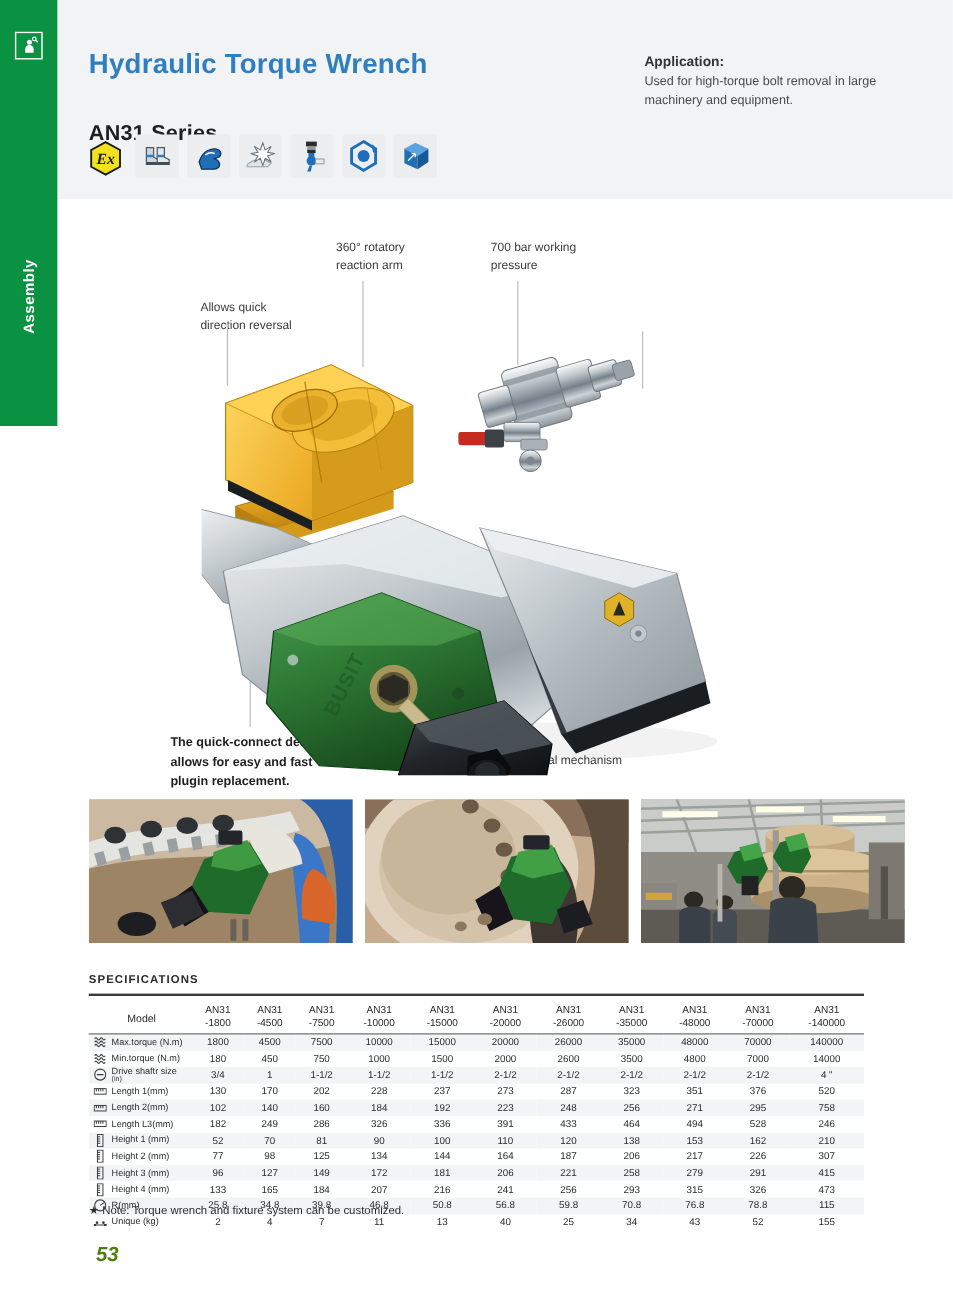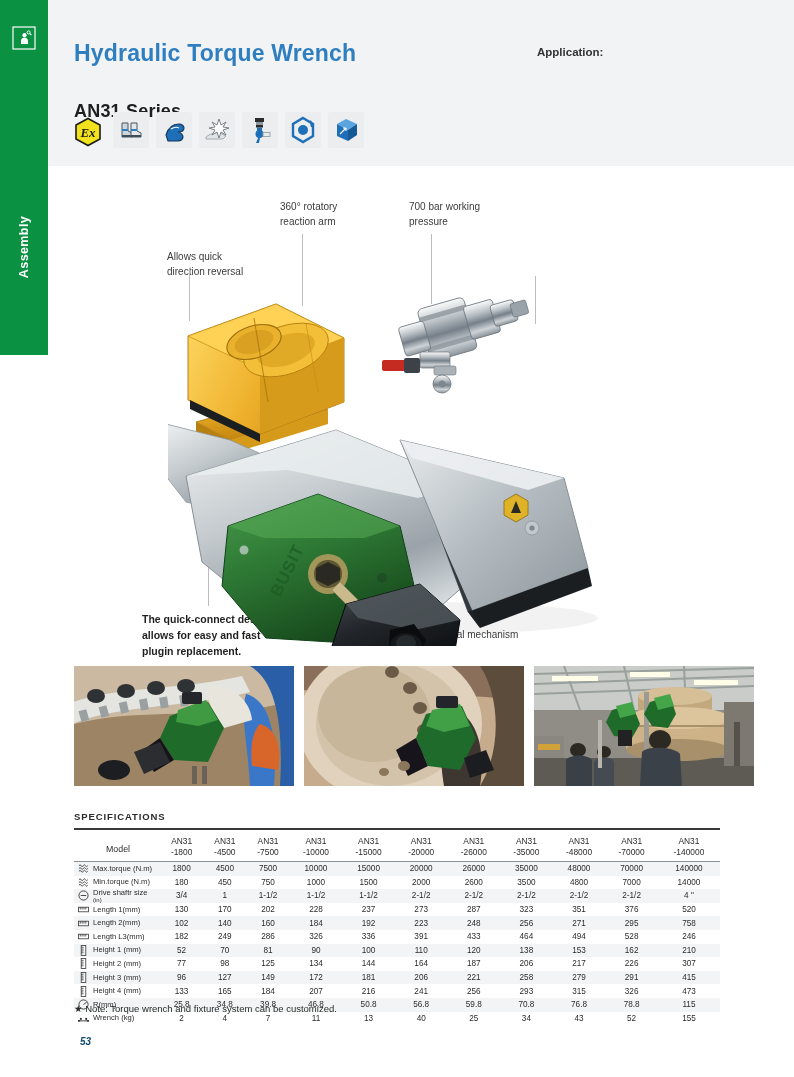--- a/index.html
+++ b/index.html
@@ -104,21 +104,21 @@
   .rl-ic { width: 11px; height: 11px; flex: 0 0 11px; display: flex; align-items: center; justify-content: center; }
   .rl-tx { line-height: 1.05; }
   .rl-tx small { display: block; font-size: 6px; }
   .thead-line { border-bottom: 1px solid #8d9194; }
   .note {
     position: absolute; left: 74px; top: 1003px;
     font-size: 9.5px; color: #2b2b2b;
   }
   .pagenum {
     position: absolute; left: 80px; top: 1036px;
-    font-size: 10px; font-weight: bold; font-style: italic; color: #0c4a6e;
+    font-size: 17px; font-weight: bold; font-style: italic; color: #4d7c0f;
   }
 </style>
 </head>
 <body>
 
 <div class="side-tab">
   <div class="side-tab-icon">
     <svg width="24" height="24" viewBox="0 0 24 24">
       <rect x="1" y="1" width="22" height="22" fill="none" stroke="#ffffff" stroke-width="1.2"></rect>
       <path d="M9 18 h7 v-3 c0 -2.4 -1.6 -3.6 -3.5 -3.6 S9 12.6 9 15 z" fill="#ffffff"></path>
@@ -130,20 +130,21 @@
   <div class="side-tab-label">Assembly</div>
 </div>
 
 <div class="header-band"></div>
 
 <div class="title-main">Hydraulic Torque Wrench</div>
 <div class="title-sub">AN31 Series</div>
 
 <div class="app-block">
   <div class="app-title">Application:</div>
+  <div class="app-text">Used for high-torque bolt removal in large machinery and equipment.</div>
 </div>
 
 <div class="icon-row">
 
   <div class="ibox plain">
     <svg width="32" height="32" viewBox="0 0 32 32">
       <polygon points="16,2.5 28,9 28,23 16,29.5 4,23 4,9" fill="#f2e21d" stroke="#1a1a1a" stroke-width="1.6"></polygon>
       <text x="16" y="21" font-family="'Liberation Serif',serif" font-size="13" font-weight="bold" fill="#1a1a1a" text-anchor="middle" font-style="italic">Ex</text>
     </svg>
   </div>
@@ -859,21 +860,21 @@
         <td class="lbl-col">
           <span class="rl">
             <span class="rl-ic">
               <svg width="13" height="11" viewBox="0 0 14 12">
                 <path d="M0 8 h3 v2 H0 z M11 8 h3 v2 h-3 z" fill="#3a3a3a"></path>
                 <path d="M3 9 H11" stroke="#3a3a3a" stroke-width="1.2"></path>
                 <circle cx="3.6" cy="6.5" r="1.4" fill="#3a3a3a"></circle>
                 <circle cx="10.4" cy="6.5" r="1.4" fill="#3a3a3a"></circle>
               </svg>
             </span>
-            <span class="rl-tx">Wrench (kg)</span>
+            <span class="rl-tx">Unique (kg)</span>
           </span>
         </td>
         <td>2</td>
         <td>4</td>
         <td>7</td>
         <td>11</td>
         <td>13</td>
         <td>40</td>
         <td>25</td>
         <td>34</td>

